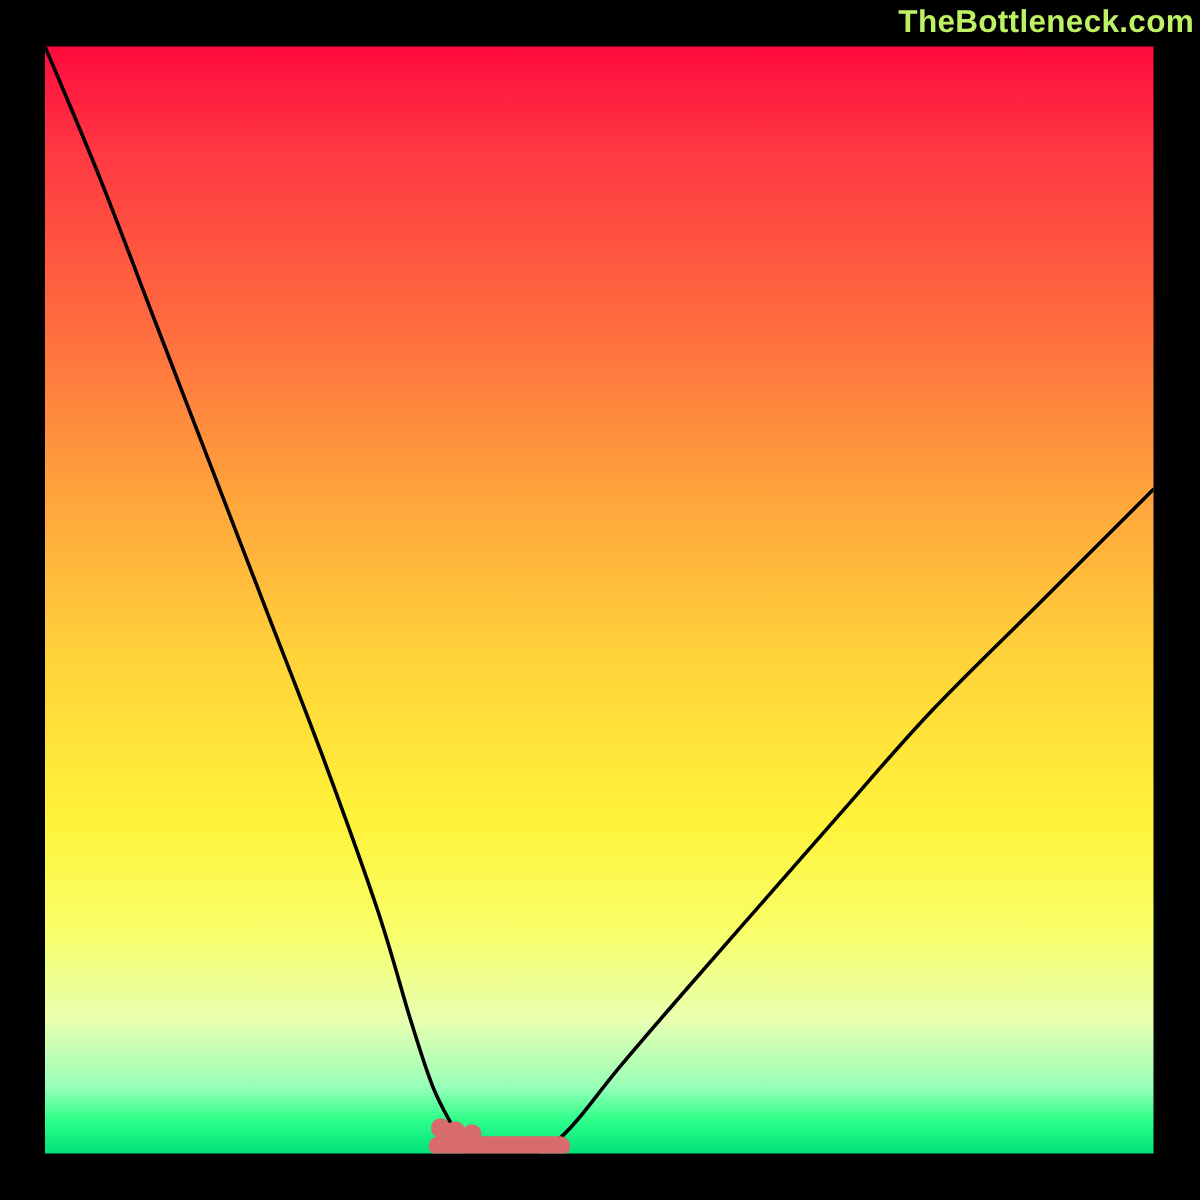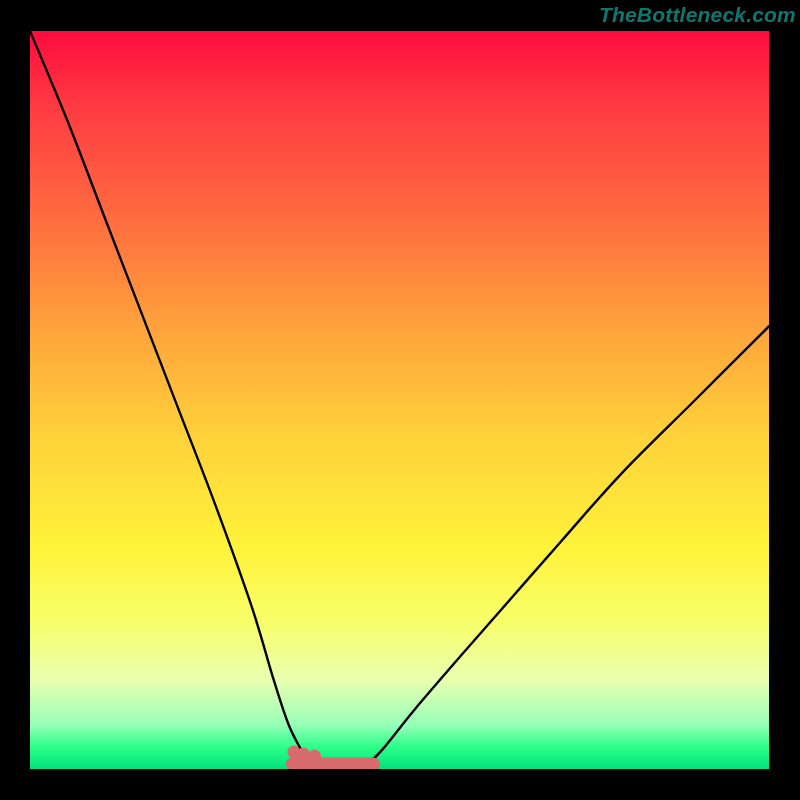--- a/index.html
+++ b/index.html
@@ -33,24 +33,23 @@
       #97ffb8 94%,
       #2dff8a 97%,
       #00e27a 100%
     );
   }
   .watermark {
     position: absolute;
     top: 0;
     font-family: Arial, Helvetica, sans-serif;
     font-weight: 600;
-    color: #0f766e;
+    color: #bef264;
     letter-spacing: 0.2px;
     white-space: nowrap;
-    font-style: italic;
   }
   svg.curve {
     position: absolute;
     left: 0;
     top: 0;
   }
 </style>
 </head>
 <body>
 

